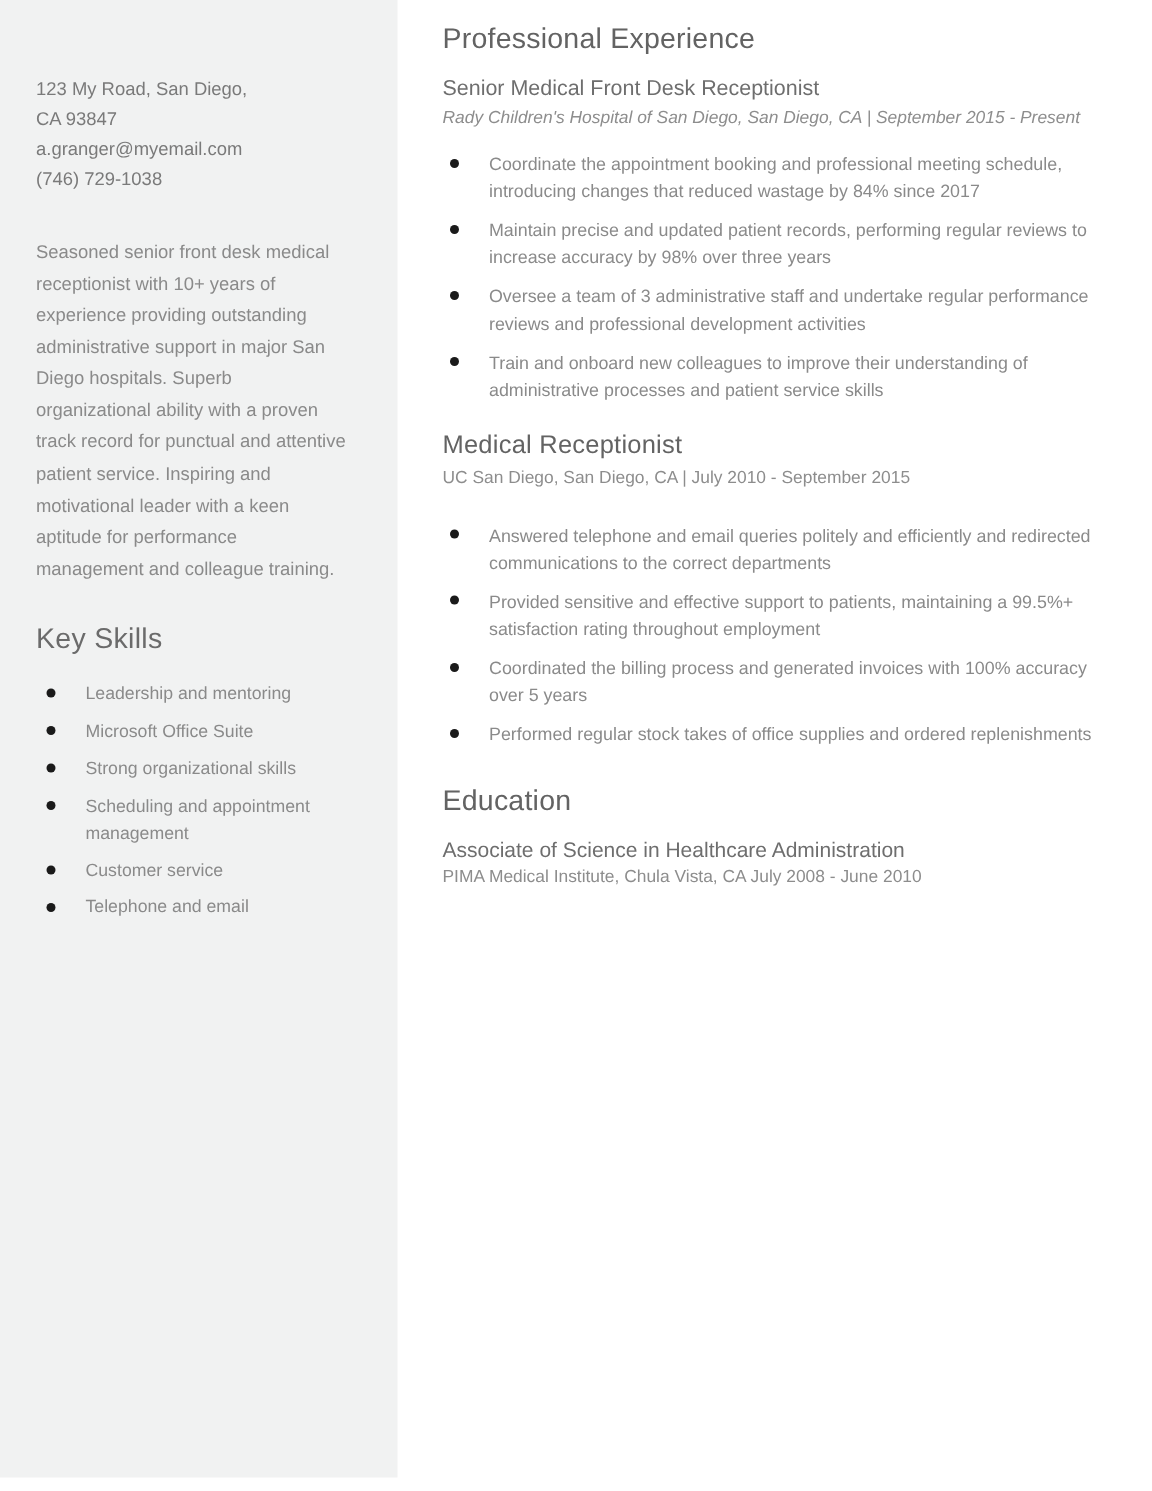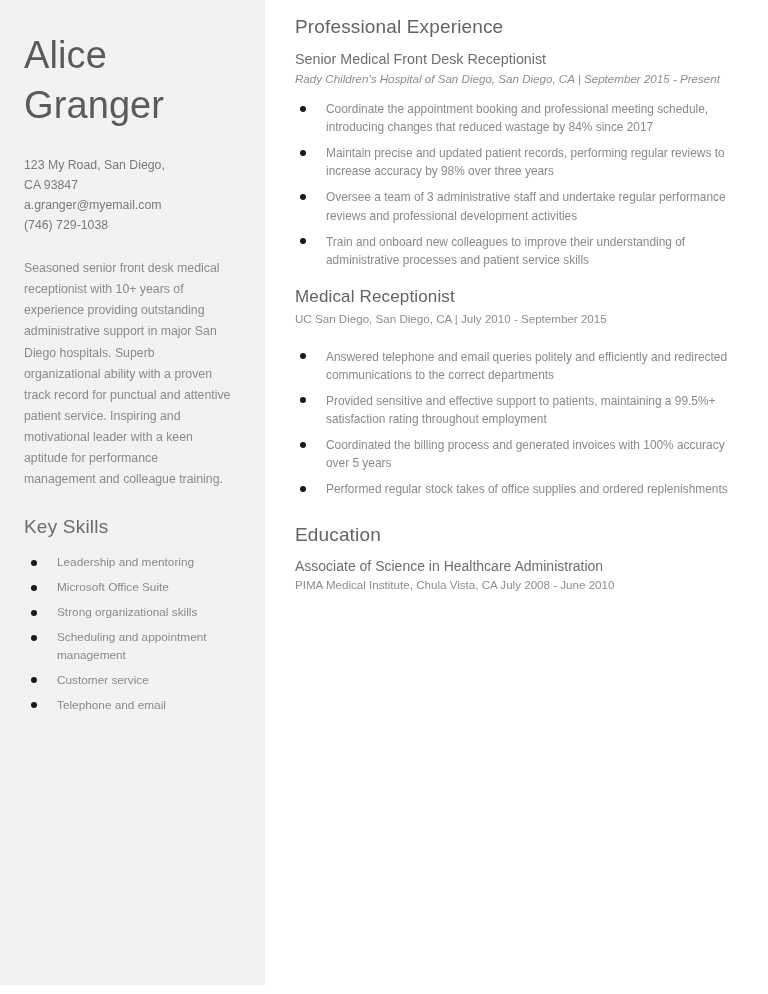--- a/index.html
+++ b/index.html
@@ -46,21 +46,21 @@
 
   .contact-block {
     margin-top: 26px;
     font-size: 12.3px;
     color: #7a7a7a;
     line-height: 1.62;
   }
   .contact-line { display: block; }
 
   .summary-block {
-    margin-top: 22px;
+    margin-top: 28px;
     font-size: 12.3px;
     color: #8a8a8a;
     line-height: 1.72;
     width: 208px;
   }
 
   .sidebar-heading {
     margin-top: 26px;
     font-size: 19px;
     font-weight: 400;
@@ -170,24 +170,20 @@
     line-height: 1.45;
   }
 </style>
 </head>
 <body>
 
 <div class="page">
 
   <aside class="sidebar">
 
-    <div class="name-block">
-      <div class="name-line">Alice</div>
-      <div class="name-line">Granger</div>
-    </div>
 
     <div class="contact-block">
       <span class="contact-line">123 My Road, San Diego,</span>
       <span class="contact-line">CA 93847</span>
       <span class="contact-line">a.granger@myemail.com</span>
       <span class="contact-line">(746) 729-1038</span>
     </div>
 
     <p class="summary-block">Seasoned senior front desk medical receptionist with 10+ years of experience providing outstanding administrative support in major San Diego hospitals. Superb organizational ability with a proven track record for punctual and attentive patient service. Inspiring and motivational leader with a keen aptitude for performance management and colleague training.</p>
 

